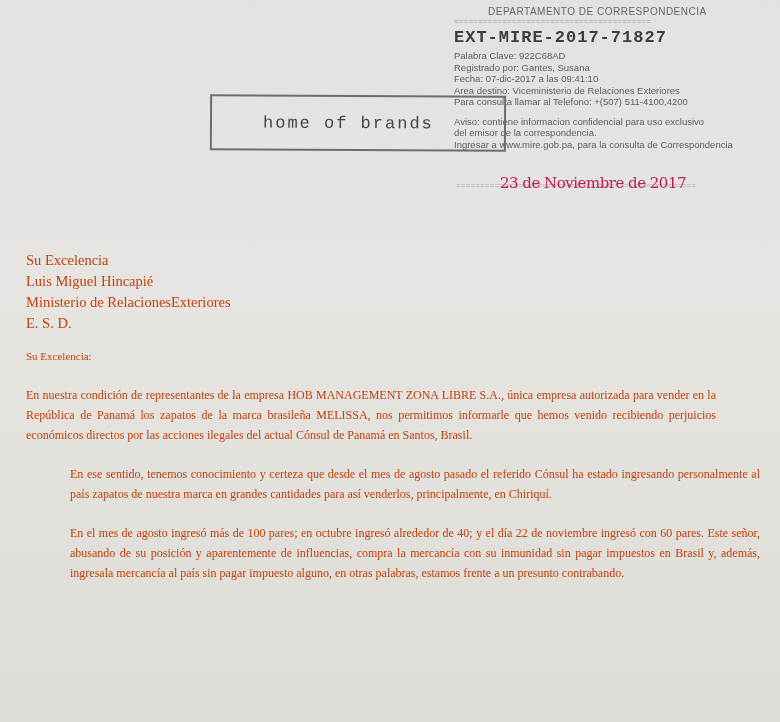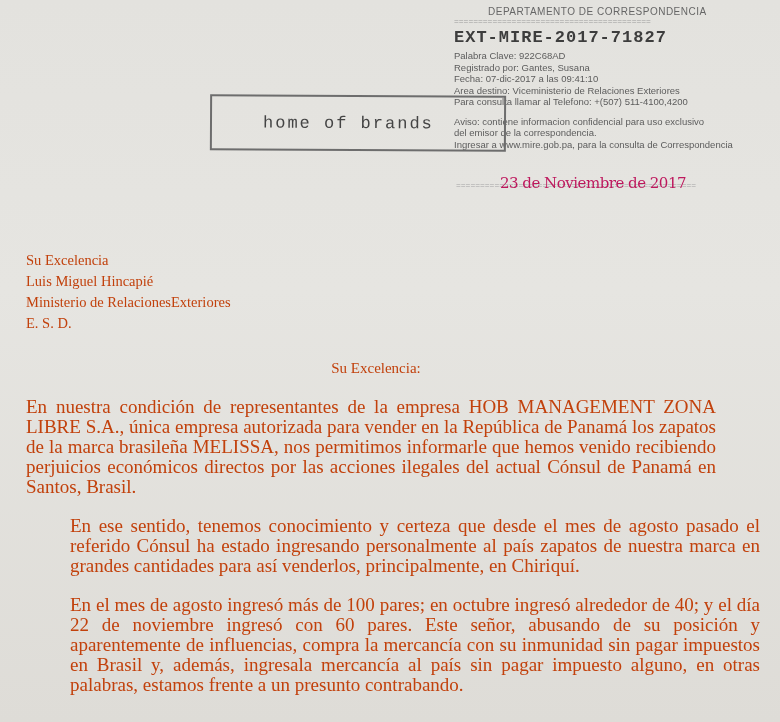--- a/index.html
+++ b/index.html
@@ -116,29 +116,28 @@
       font-family: Liberation Serif, serif;
       font-size: 14px;
       color: #c2410c;
     }
     .addr-line {
       line-height: 21px;
       height: 21px;
       font-size: 14.5px;
     }
     .salutation {
-      margin-top: 24px;
+      margin-top: 12px;
       line-height: 21px;
-      font-size: 15px;
-      text-align: center;
+      font-size: 11px;
     }
     .para {
       margin-top: 18px;
       line-height: 20px;
-      font-size: 19px;
+      font-size: 12px;
       text-align: justify;
       width: 690px;
     }
     .para + .para {
       margin-top: 19px;
       margin-left: 44px;
     }
   </style>
 </head>
 <body>

